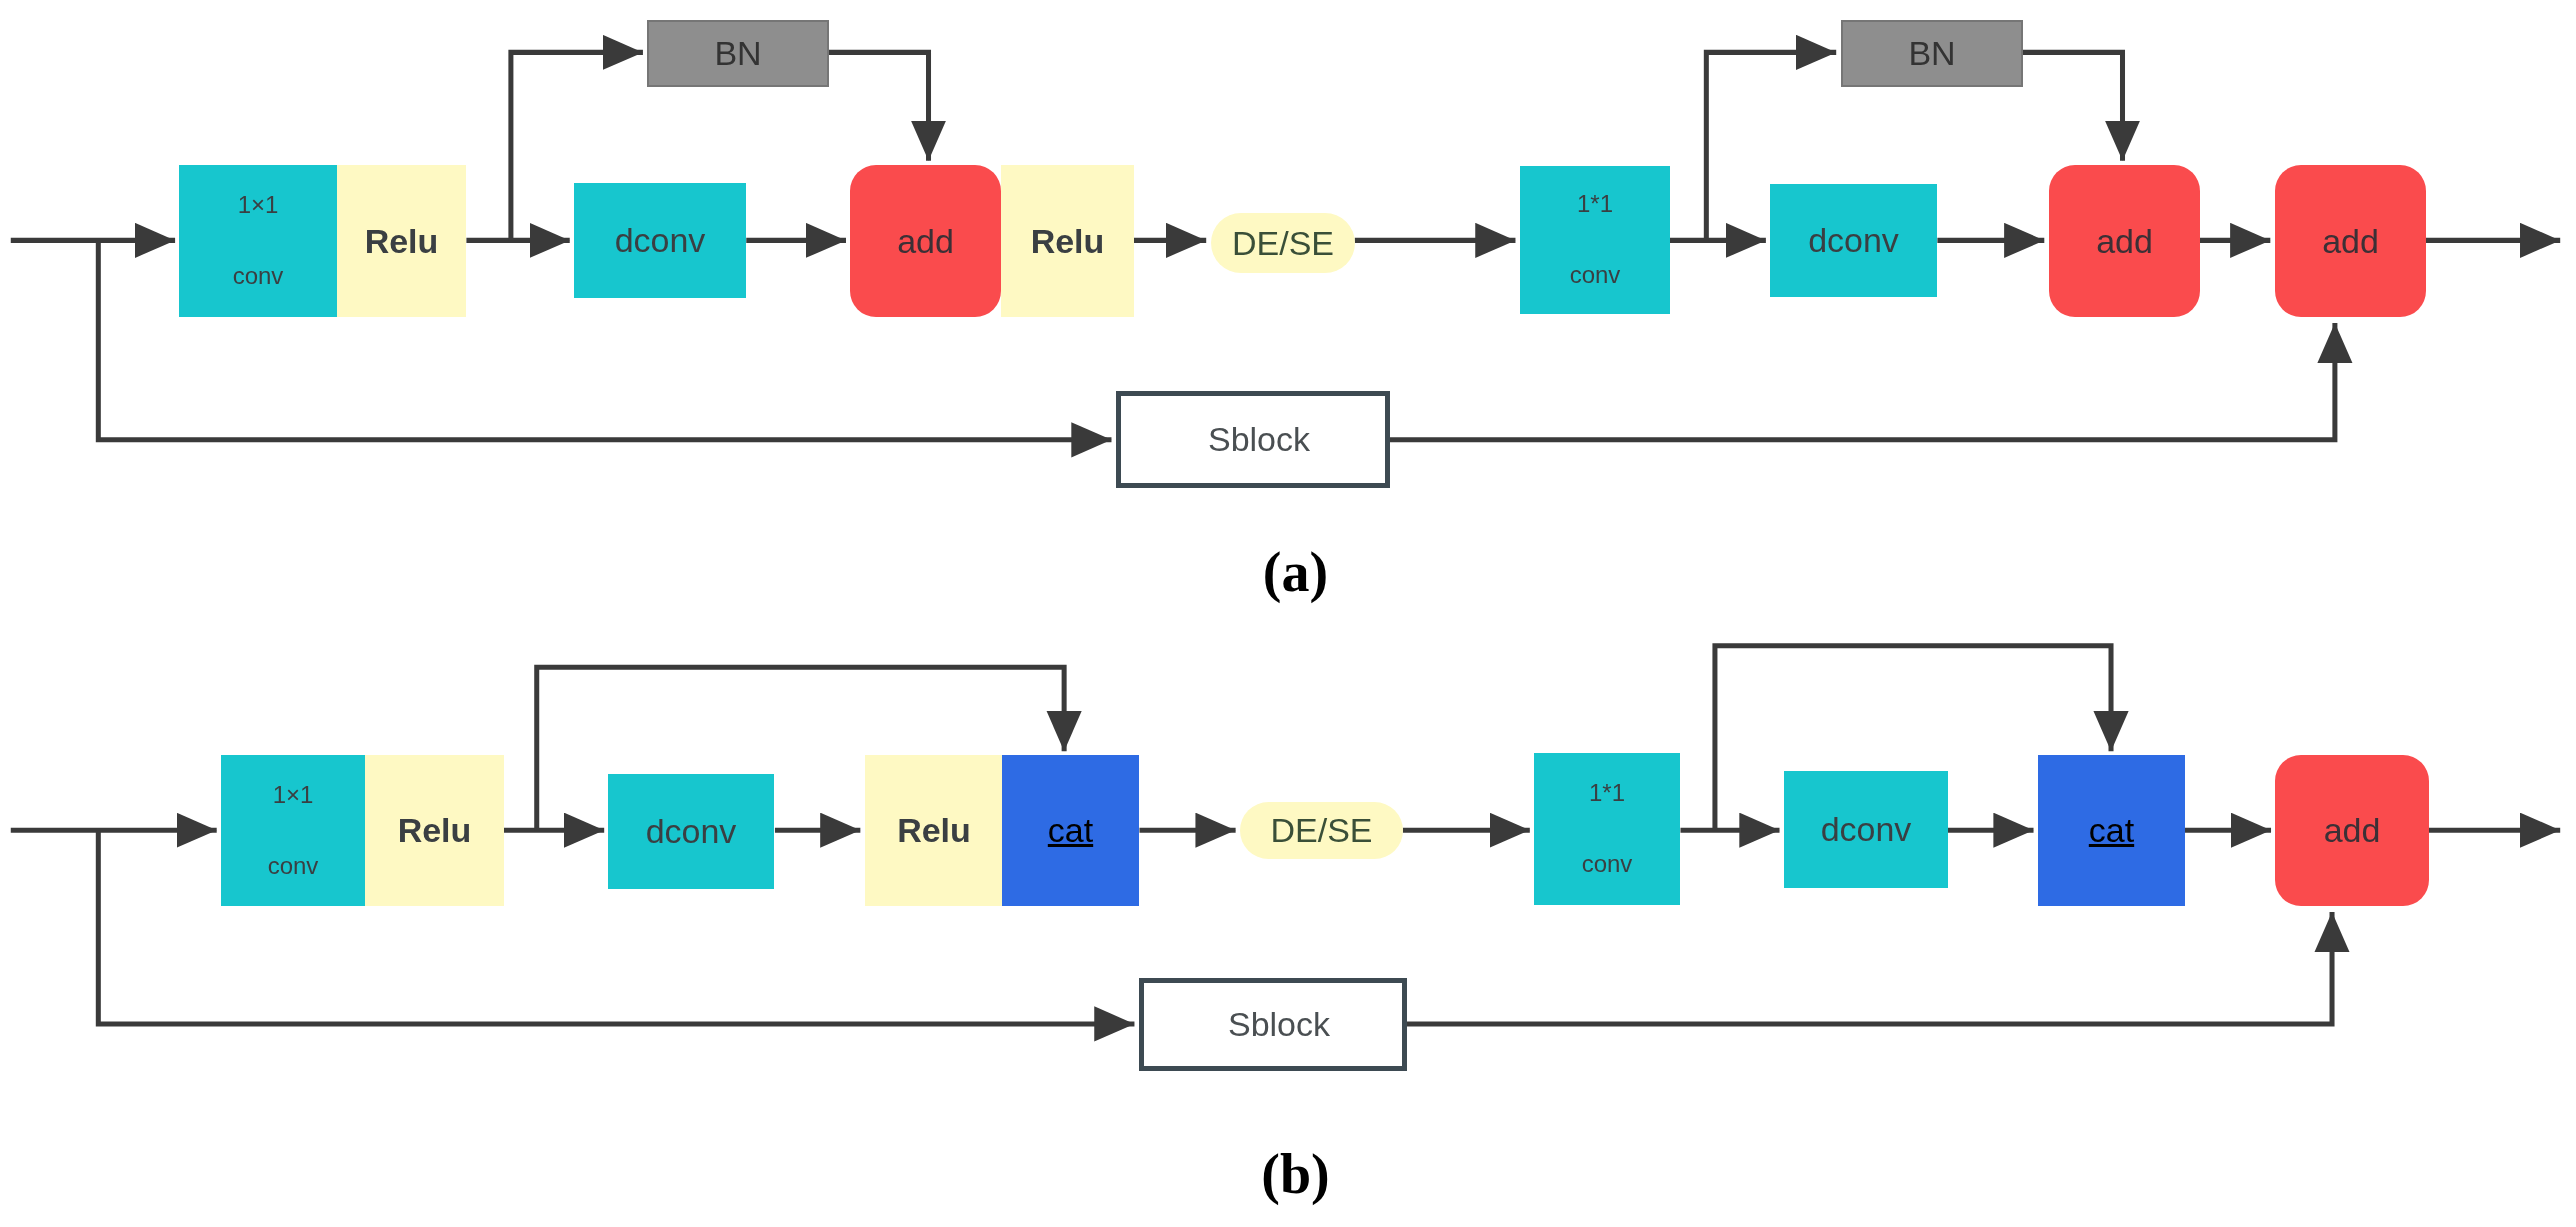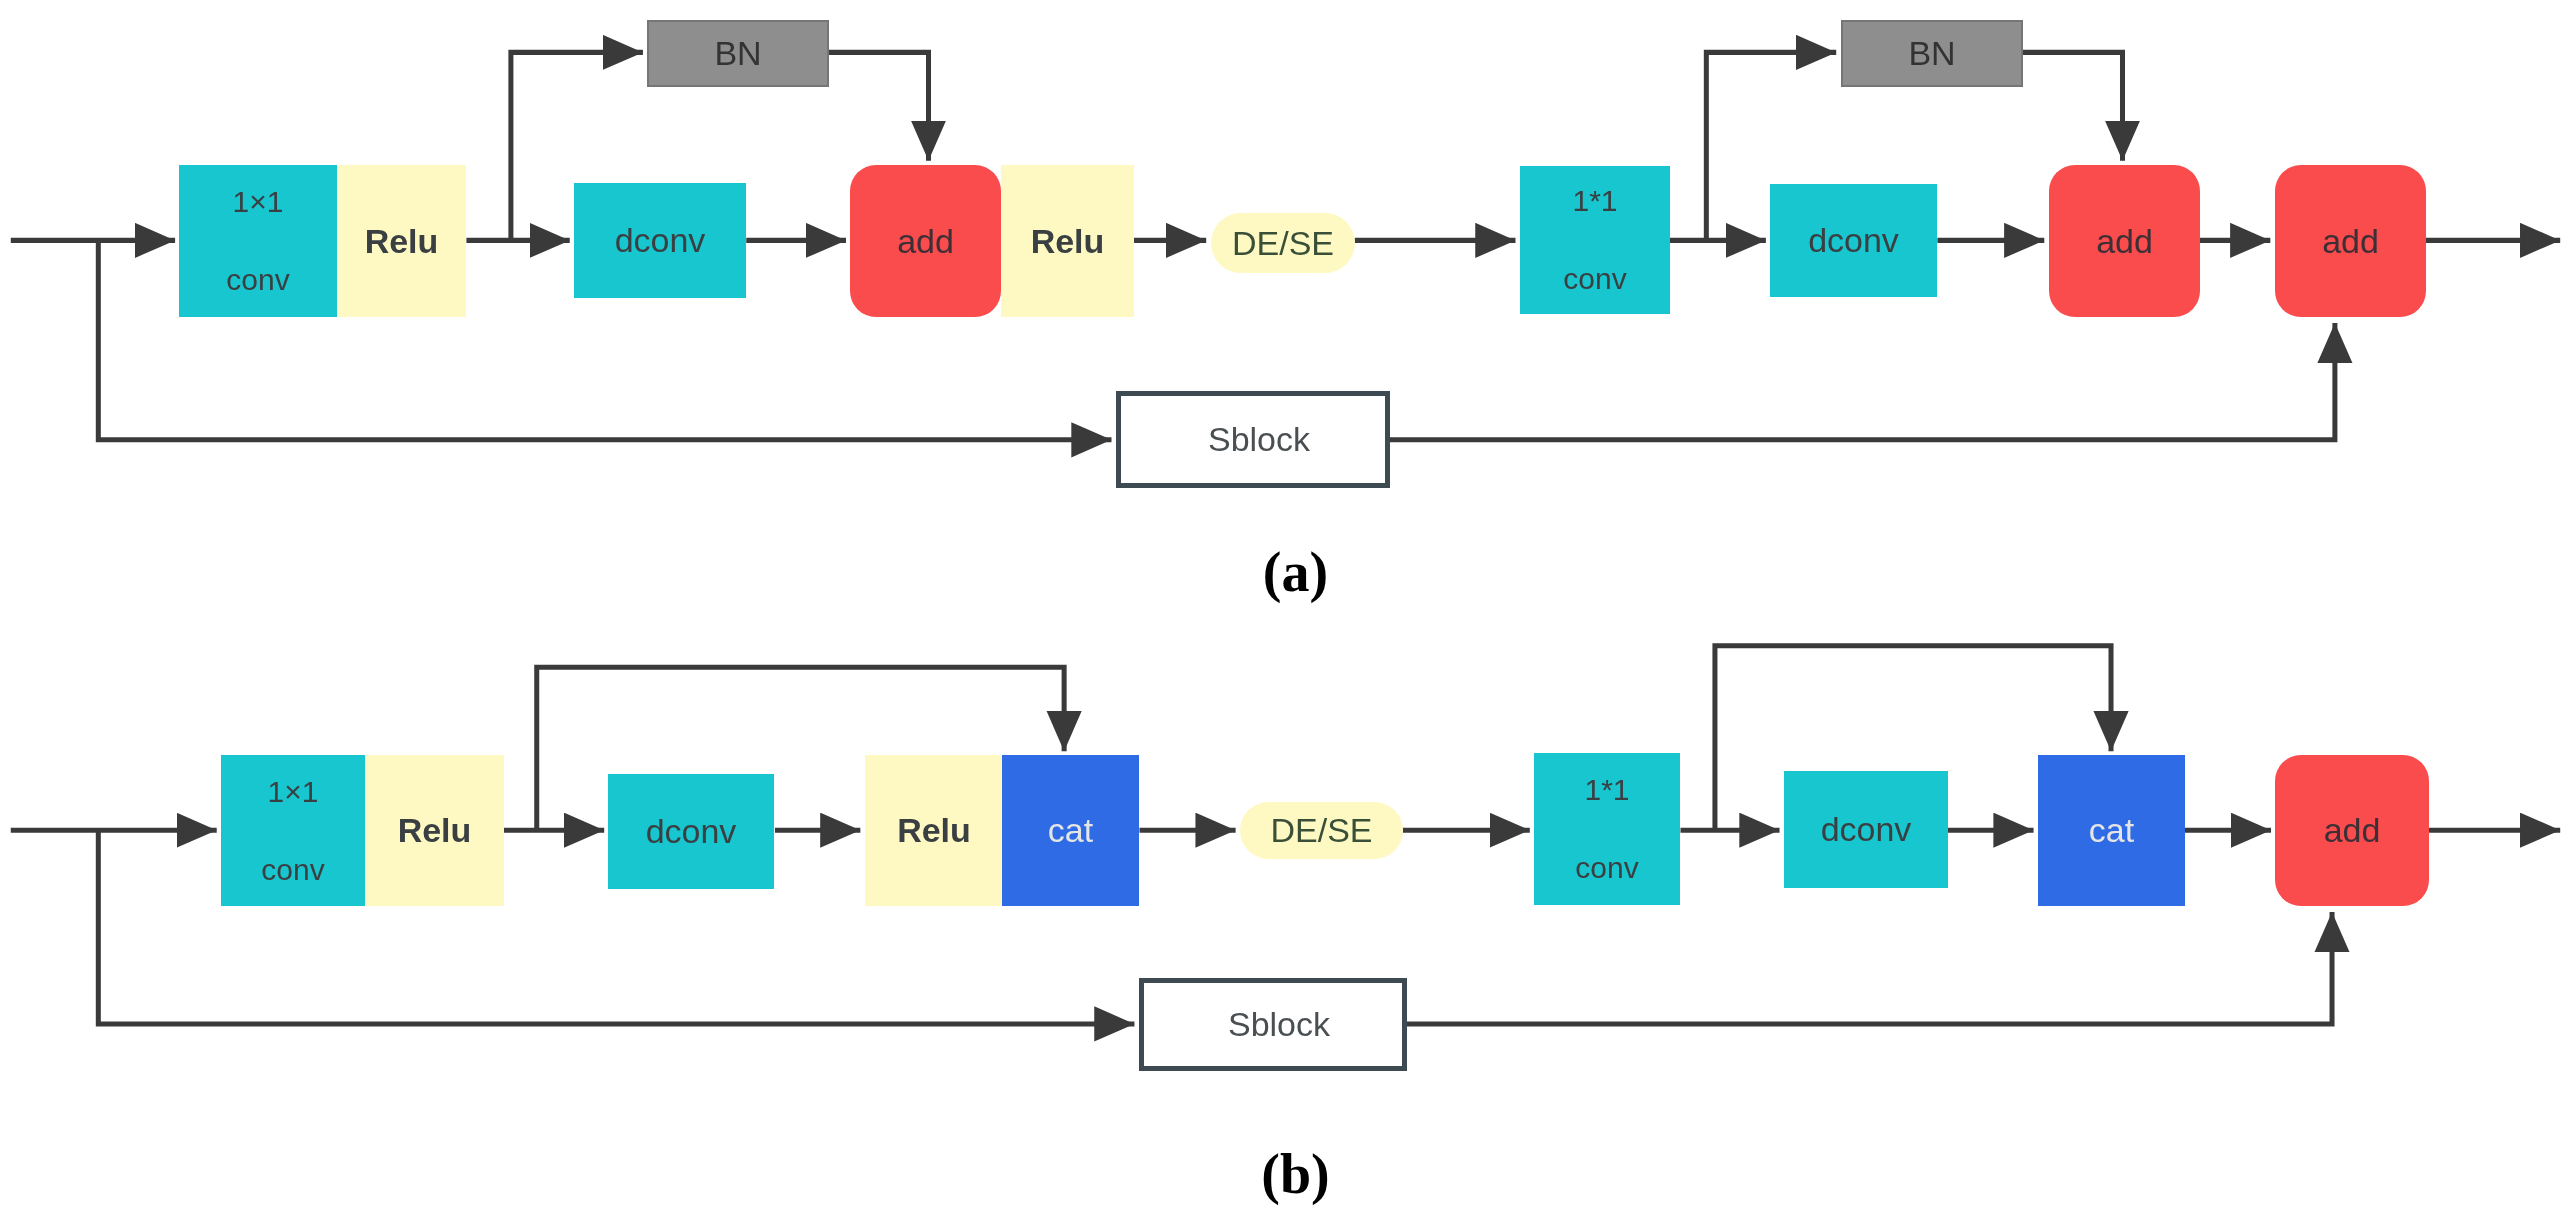--- a/index.html
+++ b/index.html
@@ -5,25 +5,25 @@
   html,body{margin:0;padding:0;background:#ffffff;}
   #stage{position:relative;width:2576px;height:1227px;background:#ffffff;
          font-family:"Liberation Sans", sans-serif;overflow:hidden;}
   #wires{position:absolute;left:0;top:0;width:2576px;height:1227px;}
   .node{position:absolute;display:flex;flex-direction:column;align-items:center;
         justify-content:center;text-align:center;color:#3a3f42;
         font-size:34px;line-height:1.12;box-sizing:border-box;}
   .cyan{background:#17c6ce;}
   .tan{background:#fef9c3;font-weight:bold;}
   .red{background:#fa4b4d;color:#3c3036;border-radius:26px;}
-  .blue{background:#2e6be4;color:#e5e5e5;}
+  .blue{background:#2e6be4;color:#000000;text-decoration:underline;}
   .grayb{background:#8e8e8e;border:2.9px solid #767676;color:#333;}
   .pill{background:#fef9c3;border-radius:30px;color:#3a4f38;}
   .sblock{background:#ffffff;border:5px solid #3d4a52;color:#4a4f52;font-size:34px;padding-left:12px;}
-  .twoline{font-size:30px;gap:44px;}
+  .twoline{font-size:24px;gap:44px;}
   .caption{position:absolute;width:215px;text-align:center;
            font-family:"Liberation Serif", serif;font-weight:bold;
            font-size:56px;color:#000;}
 </style>
 </head>
 <body>
 
 <div id="stage">
 
   <svg id="wires" viewBox="0 0 3590 1710" xmlns="http://www.w3.org/2000/svg">

